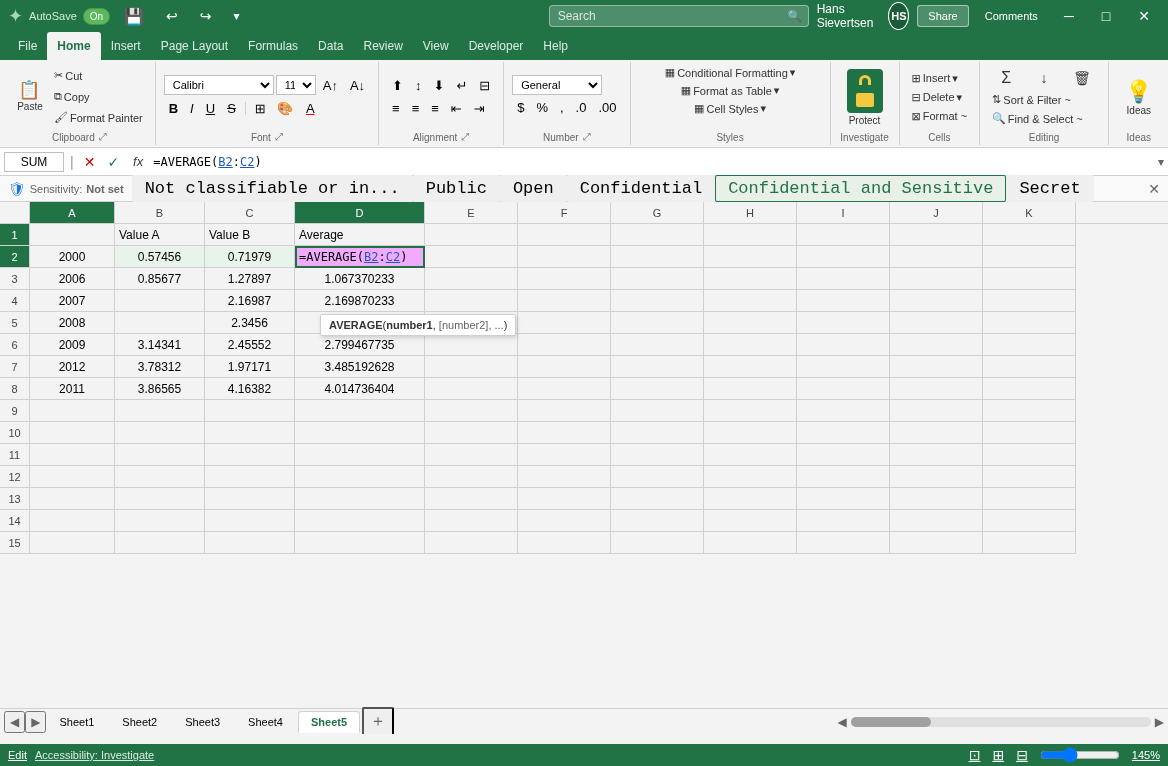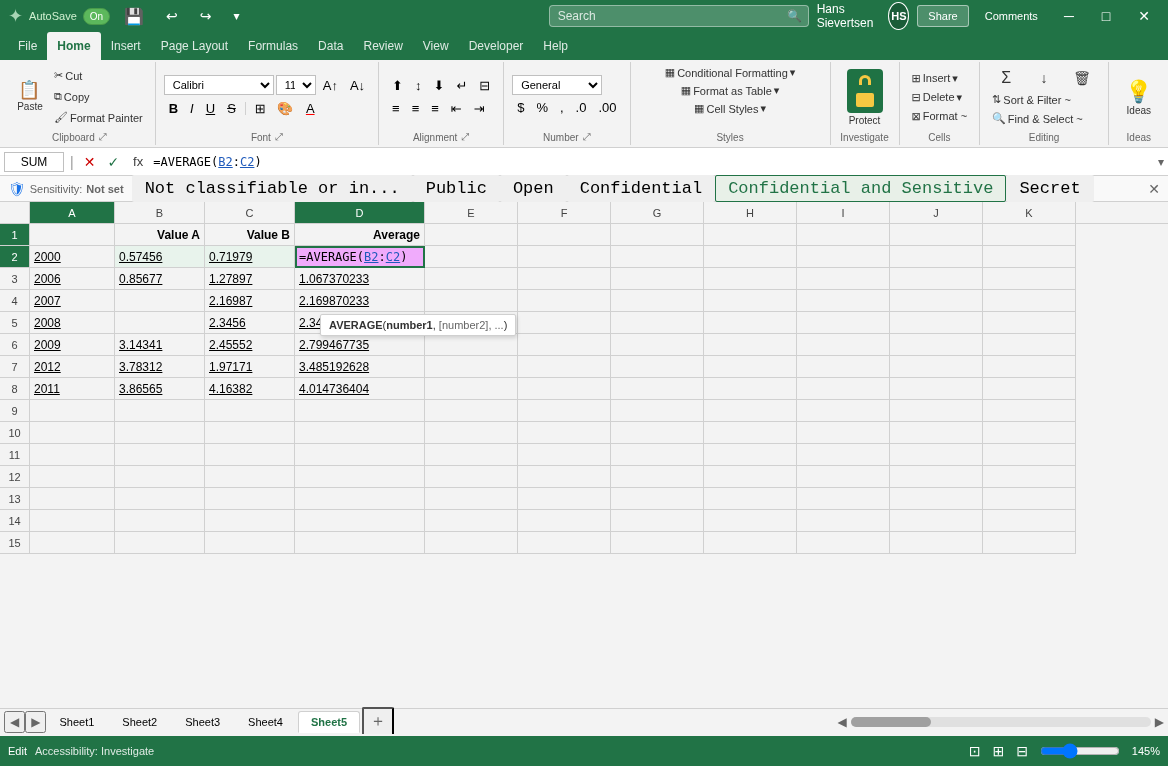--- a/index.html
+++ b/index.html
@@ -135,21 +135,21 @@
       background: white; border-bottom: 1px solid #d0d0d0;
       display: flex; align-items: center; height: 28px; padding: 0 4px; gap: 4px;
     }
     .cell-name-box {
       border: 1px solid #c0c0c0; padding: 2px 6px; font-size: 12px;
       width: 60px; text-align: center;
     }
     .formula-divider { color: #999; font-size: 14px; padding: 0 2px; }
     .formula-cancel { color: #cc0000; cursor: pointer; font-size: 14px; padding: 0 4px; }
     .formula-confirm { color: #217346; cursor: pointer; font-size: 14px; padding: 0 4px; }
-    .formula-fx { color: #404040; font-size: 13px; padding: 0 6px; cursor: pointer; }
+    .formula-fx { color: #404040; font-size: 13px; font-style: italic; padding: 0 6px; cursor: pointer; }
     .formula-expand { margin-left: auto; cursor: pointer; color: #666; }
 
     
     .sensitivity-bar {
       background: #f9f9f9; border-bottom: 1px solid #d0d0d0;
       display: flex; align-items: center; height: 26px; padding: 0 8px; gap: 0;
       position: relative;
     }
     .sensitivity-label { font-size: 11px; color: #666; margin-right: 8px; display: flex; align-items: center; gap: 4px; }
     .sensitivity-options { display: flex; align-items: center; flex: 1; gap: 0; }
@@ -186,38 +186,38 @@
     .grid-cols { display: flex; flex-direction: column; flex: 1; }
     .grid-row { display: flex; height: 22px; min-height: 22px; }
     .grid-cell {
       border-bottom: 1px solid #d0d0d0; border-right: 1px solid #d0d0d0;
       font-size: 12px; display: flex; align-items: center; overflow: hidden;
       cursor: cell; position: relative;
     }
     .grid-cell.active { border: 2px solid #217346; background: #f0abfc; z-index: 2; }
     .grid-cell.selected-col { background: #e8f3ec; }
     .grid-cell-text { padding: 0 4px; overflow: hidden; white-space: nowrap; }
-    .grid-cell.num { justify-content: flex-start; text-decoration: underline; }
-    .grid-cell.text-cell { justify-content: flex-end; font-weight: bold; }
+    .grid-cell.num { justify-content: center; }
+    .grid-cell.text-cell { justify-content: flex-start; }
 
     
     .formula-tooltip {
       position: absolute; background: white; border: 1px solid #d0d0d0;
       border-radius: 2px; padding: 4px 8px; font-size: 11px; color: #333;
       white-space: nowrap; z-index: 100; box-shadow: 1px 2px 4px rgba(0,0,0,0.15);
       top: 314px; left: 320px;
     }
     .tooltip-bold { font-weight: bold; }
     .tooltip-optional { color: #666; }
 
     
     .status-bar {
-      background: #217346; color: white; height: 30px;
+      background: #217346; color: white; height: 22px;
       display: flex; align-items: center; padding: 0 8px; gap: 8px;
-      font-size: 11px; position: fixed; bottom: 0; width: 100%;
+      font-size: 11px; position: fixed; bottom: 0; width: 100%; text-decoration: underline;
     }
     .status-right { margin-left: auto; display: flex; align-items: center; gap: 12px; }
 
     
     .sheet-tabs {
       background: #f3f3f3; border-top: 1px solid #d0d0d0;
       display: flex; align-items: center; height: 26px; padding: 0 4px;
     }
     .sheet-tab {
       padding: 4px 12px; font-size: 11px; cursor: pointer; border: 1px solid transparent;

